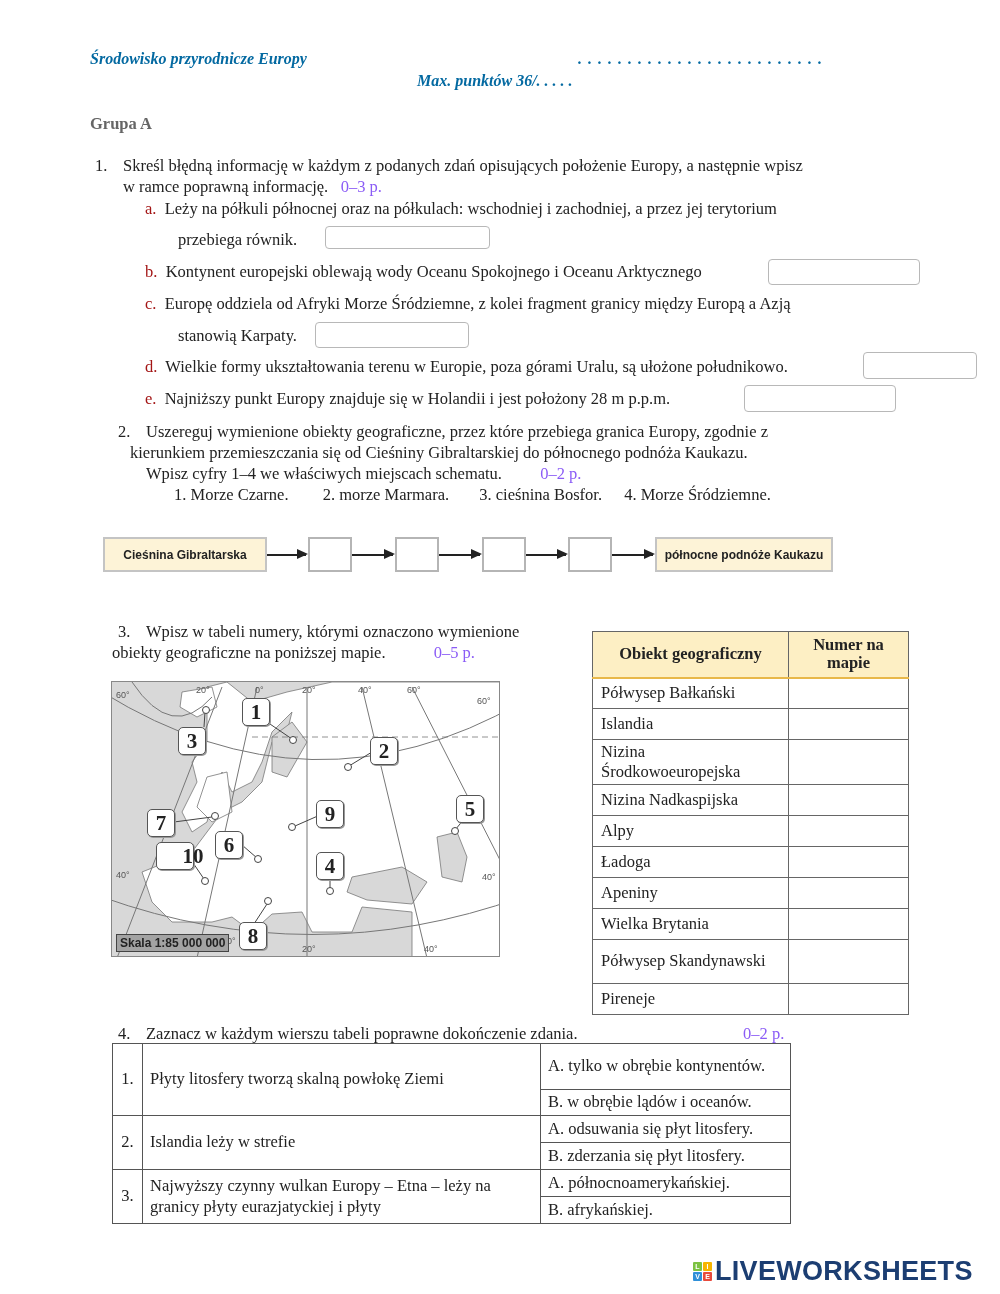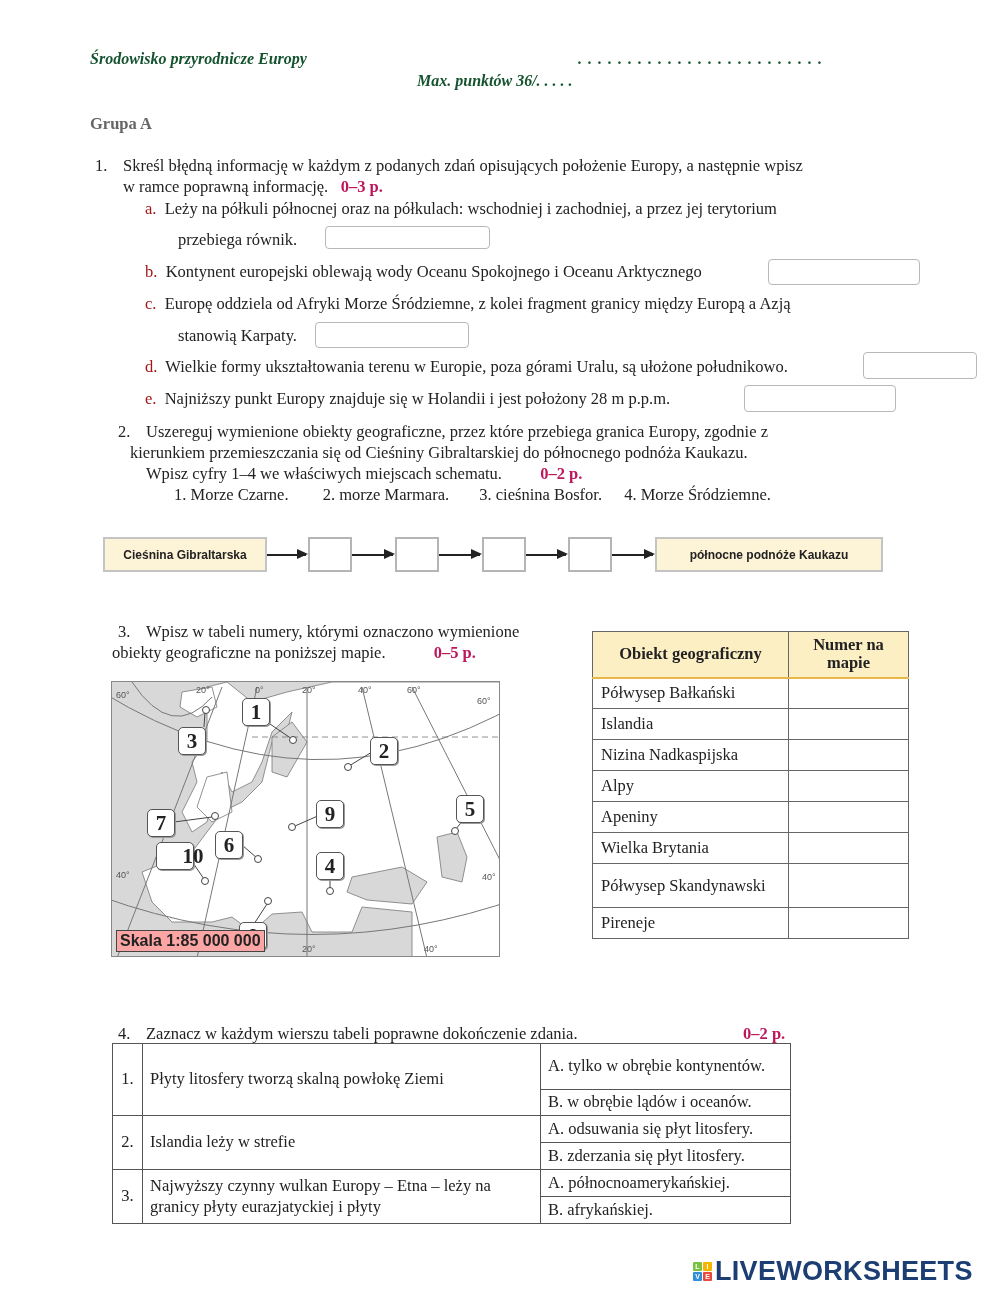--- a/index.html
+++ b/index.html
@@ -1,40 +1,40 @@
 <!DOCTYPE html>
 <html><head>
 <meta charset="utf-8">
 <style>
   * { box-sizing: border-box; margin: 0; padding: 0; }
   html, body { width: 1000px; height: 1294px; background: #ffffff; overflow: hidden; }
   body { position: relative; font-family: "Liberation Serif", "DejaVu Serif", serif; color: #222; font-size: 16.5px; }
   .abs { position: absolute; white-space: nowrap; }
-  .green { color: #14532d; font-style: italic; font-weight: bold; }
+  .green { color: #0369a1; font-style: italic; font-weight: bold; }
   .grey-bold { color: #666; font-weight: bold; font-size: 16.5px; }
-  .pts { color: #be185d; font-weight: bold; }
+  .pts { color: #8b5cf6; font-weight: normal; }
   .letter { color: #a31515; }
   .answer-box { position: absolute; height: 23px; border: 1.5px solid #b8b8b8; border-radius: 4px; background: #fff; }
   .flow-end { position: absolute; top: 537px; height: 35px; background: #fdf3d7; border: 2px solid #c4c4c4; font-family: "Liberation Sans", "DejaVu Sans", sans-serif; font-size: 12px; font-weight: bold; color: #222; display: flex; align-items: center; justify-content: center; }
   .flow-box { position: absolute; top: 537px; width: 44px; height: 35px; border: 2px solid #b5b5b5; background: #fff; }
   .arrow { position: absolute; top: 554px; height: 1.5px; background: #222; }
   .arrow::after { content: ""; position: absolute; right: -2px; top: -5px; border-left: 11px solid #222; border-top: 5.5px solid transparent; border-bottom: 5.5px solid transparent; }
   table { border-collapse: collapse; }
   .t3 { position: absolute; left: 592px; top: 631px; width: 317px; font-size: 16.5px; }
   .t3 td, .t3 th { border: 1px solid #666; padding: 2px 8px; vertical-align: middle; }
   .t3 th { background: #fdefc4; font-weight: bold; text-align: center; border-bottom: 2px solid #e8b84a; line-height: 1.1; }
   .t3 td { height: 31px; line-height: 1.2; }
   .t3 td.col2 { width: 120px; }
   .t4 { position: absolute; left: 112px; top: 1043px; width: 679px; font-size: 16.5px; }
   .t4 td { border: 1px solid #555; padding: 1px 7px; vertical-align: middle; line-height: 1.25; }
   .t4 td.num { width: 30px; text-align: center; padding: 0; }
   .t4 td.opt { width: 250px; }
   .map { position: absolute; left: 111px; top: 681px; width: 389px; height: 276px; border: 1.5px solid #888; background: #d8d8d8; overflow: hidden; }
   .map-label { position: absolute; background: #fff; border: 1.5px solid #555; border-radius: 5px; font-weight: bold; font-size: 21px; display: flex; align-items: center; justify-content: center; box-shadow: 1px 1px 0 #999; }
-  .scale { position: absolute; left: 4px; bottom: 4px; background: #fca5a5; border: 1px solid #444; font-family: "Liberation Sans", "DejaVu Sans", sans-serif; font-size: 16px; font-weight: bold; padding: 1px 3px; }
+  .scale { position: absolute; left: 4px; bottom: 4px; background: #a3a3a3; border: 1px solid #444; font-family: "Liberation Sans", "DejaVu Sans", sans-serif; font-size: 12px; font-weight: bold; padding: 1px 3px; }
   .deg { position: absolute; font-family: "Liberation Sans", "DejaVu Sans", sans-serif; font-size: 9px; color: #555; }
   .logo { position: absolute; left: 693px; top: 1256px; display: flex; align-items: center; }
   .logo-grid { display: grid; grid-template-columns: 9px 9px; grid-template-rows: 9px 9px; gap: 1px; margin-right: 3px; }
   .logo-grid span { font-family: "Liberation Sans", "DejaVu Sans", sans-serif; font-size: 7px; font-weight: bold; color: #fff; display: flex; align-items: center; justify-content: center; border-radius: 1px; }
   .logo-text { font-family: "Liberation Sans", "DejaVu Sans", sans-serif; font-weight: bold; font-size: 27px; color: #1c3e72; letter-spacing: 0.3px; }
 </style>
 </head>
 <body>
 
 <div class="abs green" style="left:90px; top:50px; font-size:16px;">Środowisko przyrodnicze Europy</div>
@@ -101,21 +101,21 @@
   <div class="flow-end" style="left:103px; width:164px;">Cieśnina Gibraltarska</div>
   <div class="arrow" style="left:267px; width:39px;"></div>
   <div class="flow-box" style="left:308px;"></div>
   <div class="arrow" style="left:352px; width:41px;"></div>
   <div class="flow-box" style="left:395px;"></div>
   <div class="arrow" style="left:439px; width:41px;"></div>
   <div class="flow-box" style="left:482px;"></div>
   <div class="arrow" style="left:526px; width:40px;"></div>
   <div class="flow-box" style="left:568px;"></div>
   <div class="arrow" style="left:612px; width:41px;"></div>
-  <div class="flow-end" style="left:655px; width:228px;">północne podnóże Kaukazu</div>
+  <div class="flow-end" style="left:655px; width:178px;">północne podnóże Kaukazu</div>
 </div>
 
 <div>
   <div class="abs" style="left:118px; top:622px;">3.</div>
   <div class="abs" style="left:146px; top:622px;">Wpisz w tabeli numery, którymi oznaczono wymienione</div>
   <div class="abs" style="left:112px; top:643px;">
     <span>obiekty geograficzne na poniższej mapie.</span>
     <span class="pts" style="margin-left:44px;">0–5 p.</span>
   </div>
 
@@ -198,26 +198,34 @@
     </thead>
     <tbody>
       <tr>
           <td>Półwysep Bałkański</td>
           <td class="col2"></td>
         </tr>
       <tr>
           <td>Islandia</td>
           <td class="col2"></td>
         </tr>
+      <tr style="height:44px;">
+          <td style="white-space:normal; width:196px;">Nizina Środkowoeuropejska</td>
+          <td class="col2"></td>
+        </tr>
       <tr>
           <td>Nizina Nadkaspijska</td>
           <td class="col2"></td>
         </tr>
       <tr>
           <td>Alpy</td>
+          <td class="col2"></td>
+        </tr>
+      <tr>
+          <td>Ładoga</td>
           <td class="col2"></td>
         </tr>
       <tr>
           <td>Apeniny</td>
           <td class="col2"></td>
         </tr>
       <tr>
           <td>Wielka Brytania</td>
           <td class="col2"></td>
         </tr>

